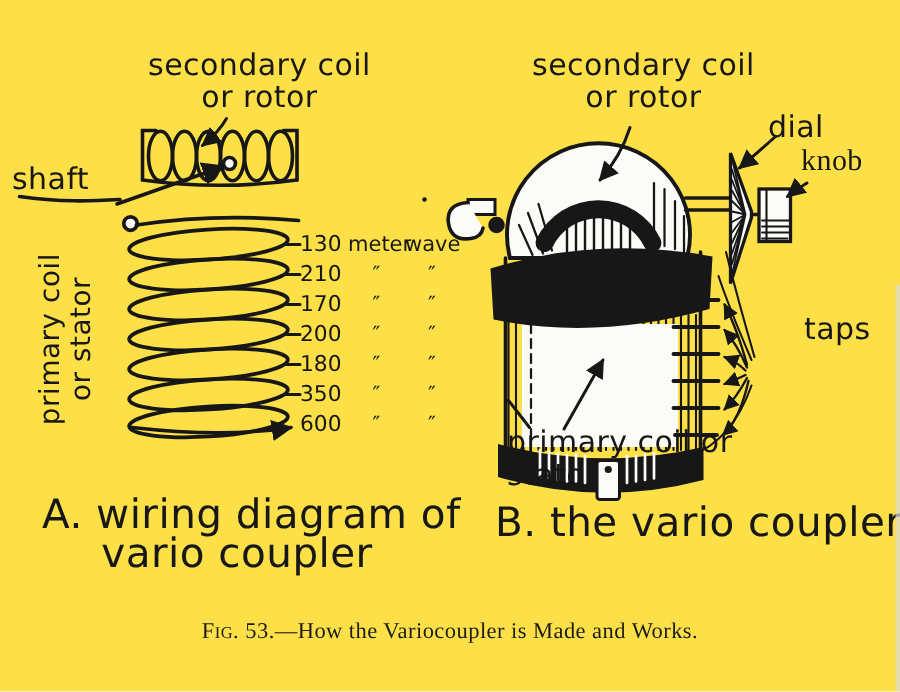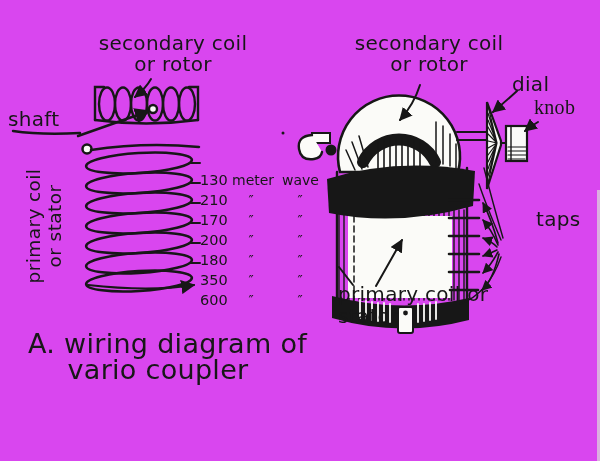--- a/index.html
+++ b/index.html
@@ -1,26 +1,26 @@
 <!DOCTYPE html>
 <html><head>
 <meta charset="utf-8">
 <style>
   html,body{margin:0;padding:0;background:#fff;}
-  .page{position:relative;width:600px;height:461px;background:#d946ef;overflow:hidden;
+  .page{position:relative;width:600px;height:461px;background:#fde047;overflow:hidden;
         font-family:"DejaVu Sans",sans-serif;color:#171717;}
   .lbl{position:absolute;white-space:nowrap;}
   .hand{font-size:20px;letter-spacing:.3px;line-height:21px;}
   .ctr{text-align:center;}
   .cap{font-size:27px;line-height:26px;letter-spacing:.3px;}
-  .taps-a{position:absolute;left:200px;top:170px;}
+  .taps-a{position:absolute;left:200px;top:153px;}
   .tap-row{position:relative;width:112px;height:20px;}
   .tap-val{position:absolute;left:0;top:0;font-size:14.5px;line-height:20px;}
   .tap-m{position:absolute;left:32px;width:38px;top:0;font-size:14px;line-height:20px;text-align:center;}
-  .tap-w{position:absolute;left:70px;width:36px;top:0;font-size:14px;line-height:20px;text-align:center;margin-left:12px;}
+  .tap-w{position:absolute;left:70px;width:36px;top:0;font-size:14px;line-height:20px;text-align:center;}
   .vlabel{position:absolute;left:-30px;top:204px;width:150px;height:44px;
           transform:rotate(-90deg);text-align:center;font-size:18.5px;line-height:21px;letter-spacing:.4px;}
   .b-primary{font-size:20px;line-height:22px;letter-spacing:.3px;}
   .figcap{position:absolute;left:0;top:413px;width:600px;text-align:center;
           font-family:"Liberation Serif",serif;font-size:15px;letter-spacing:.3px;color:#1b1b1b;}
   .figcap .sc{font-variant:small-caps;}
   .scan-edge{position:absolute;right:0;top:190px;width:3px;height:271px;background:#dcdcd8;opacity:.7;}
   svg{position:absolute;left:0;top:0;}
 </style>
 </head>
@@ -180,17 +180,19 @@
     <div>or rotor</div>
   </div>
   <div class="lbl hand" style="left:512px;top:74px;">dial</div>
   <div class="lbl hand" style="left:534px;top:97px;font-family:Liberation Serif, serif;">knob</div>
   <div class="lbl hand" style="left:504px;top:209px;margin-left:32px;">taps</div>
   <div class="lbl b-primary" style="left:338px;top:283px;">
     <div>primary coil or</div>
     <div>stator</div>
   </div>
   <div class="lbl cap ctr" style="left:330px;top:336px;width:225px;">
+    <div>B. the vario coupler</div>
   </div>
 
+  <div class="figcap"><span class="sc">Fig.</span><span> 53.—How the Variocoupler is Made and Works.</span></div>
 
   <div class="scan-edge"></div>
 </div>
 
 </body></html>

